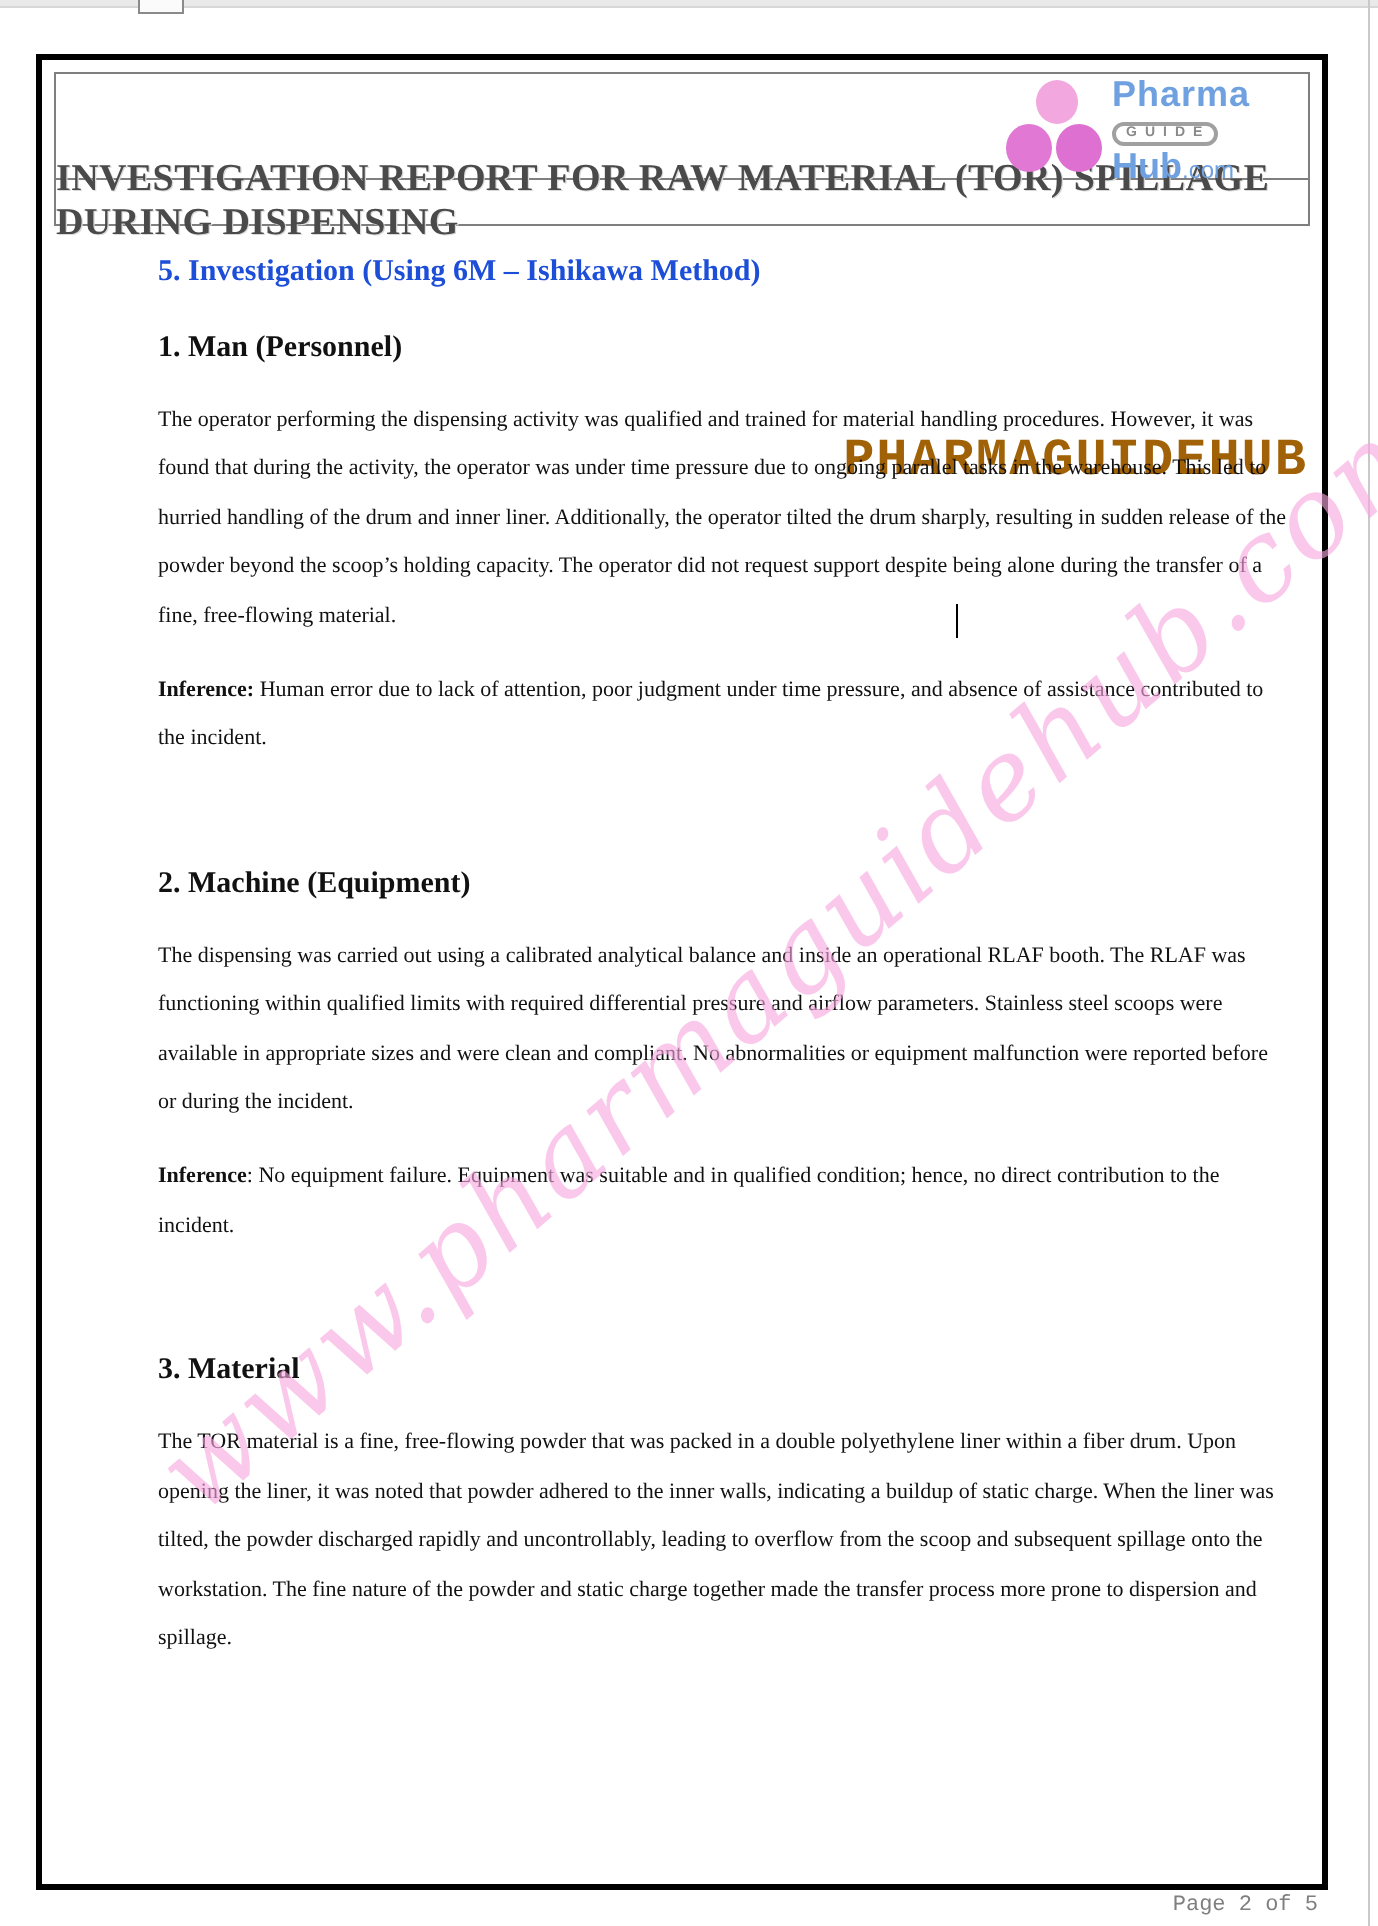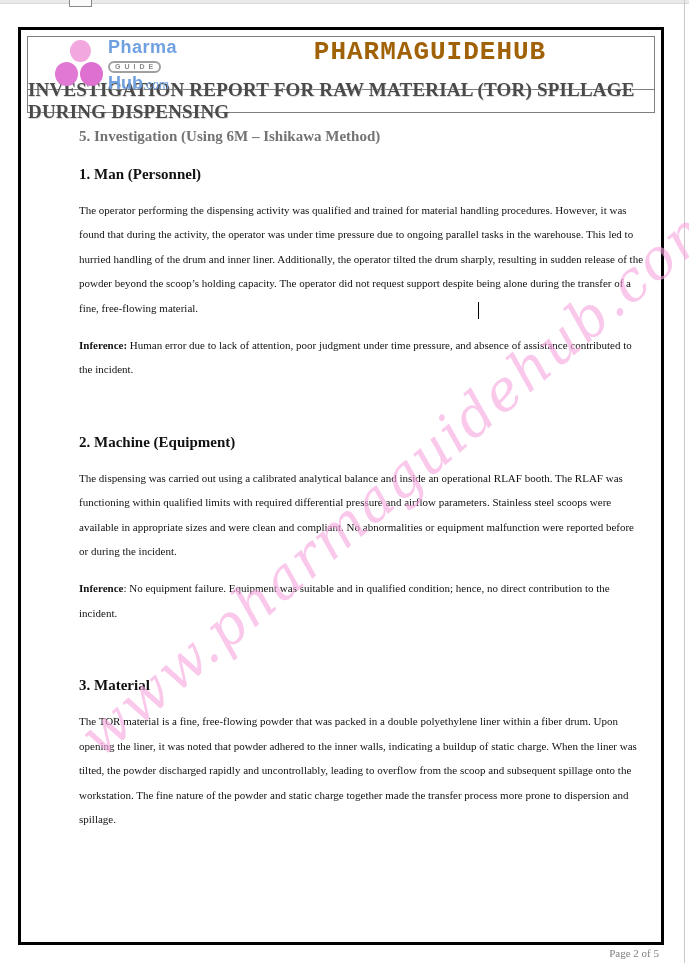--- a/index.html
+++ b/index.html
@@ -15,21 +15,21 @@
   .ruler-marker { position:absolute; left:69px; top:0; width:23px; height:7px; background:#fbfbfb; border:1px solid #8a8a8a; border-top:none; }
   .window-edge { position:absolute; top:0; right:4px; width:1px; height:963px; background:#c9c9c9; }
 
   
   .page {
     position:absolute; left:18px; top:27px; width:646px; height:918px;
     border:3px solid #000; background:#fff; padding:6px 6px 0 6px;
   }
 
   .header-box {
-    border:1px solid #7f7f7f; height:54px; display:flex; align-items:flex-start;
+    border:1px solid #7f7f7f; height:54px; display:flex; align-items:flex-end;flex-direction:column;
   }
   .logo { position:relative; width:178px; height:52px; flex:0 0 178px; }
   .logo .c1 { position:absolute; left:42px; top:3px;  width:21px; height:22px; border-radius:50%; background:#f2a8de; }
   .logo .c2 { position:absolute; left:27px; top:25px; width:23px; height:24px; border-radius:50%; background:#e078d4; }
   .logo .c3 { position:absolute; left:52px; top:25px; width:23px; height:24px; border-radius:50%; background:#dd70d0; }
   .logo .txt { position:absolute; left:80px; top:1px; font-family:"Liberation Sans", sans-serif; color:#6fa0e0; line-height:1; }
   .logo .l1 { font-size:18px; font-weight:bold; letter-spacing:0.5px; }
   .logo .badge {
     display:inline-block; margin:2px 0 1px 0; border:2px solid #a0a0a0; border-radius:7px;
     font-size:7px; font-weight:bold; color:#8a8a8a; letter-spacing:4px; padding:0 2px 0 5px; line-height:8px;
@@ -44,40 +44,40 @@
   .subtitle-bar {
     border:1px solid #7f7f7f; border-top:none; height:23px;
     display:flex; align-items:center; justify-content:center;
   }
   .subtitle {
     font-weight:bold; font-size:19px; color:#4a4a4a; letter-spacing:0.2px;
     text-shadow:0.6px 0.6px 0 #d9d9d9;
   }
 
   .body-content { padding:15px 24px 0 52px; color:#111; }
-  .top-heading { font-size:15px; font-weight:bold; color:#737373; margin:0 0 0 0; }
+  .top-heading { font-size:15px; font-weight:bold; color:#1d4ed8; margin:0 0 0 0; }
   .sub-heading { font-size:15px; font-weight:bold; color:#111; margin:52px 0 15px 0; }
   .sub-heading:first-child { margin-top:21px; }
   .para { font-size:11px; line-height:24.4px; margin:0 0 13px 0; width:566px; }
   .para b { font-weight:bold;margin-top:25px; }
 
   
   .watermark {
     position:absolute; left:88px; top:712px;
     transform:rotate(-40.5deg); transform-origin:0 50%;
     font-family:"DejaVu Serif", serif; font-style:italic;
     font-size:56px; letter-spacing:2px; white-space:nowrap;
     color:rgba(247,167,223,0.62); pointer-events:none; z-index:5;
   }
 
   .text-cursor { position:absolute; left:478px; top:302px; width:1px; height:17px; background:#000; z-index:4; }
 
   .page-footer {
     position:absolute; right:30px; top:947px;
-    font-family:Liberation Serif, serif; font-size:11px; color:#7f7f7f;
+    font-family:Liberation Mono, monospace; font-size:11px; color:#7f7f7f;
   }
 </style>
 </head>
 <body>
 
 <div class="ruler-strip"></div>
 <div class="ruler-marker"></div>
 <div class="window-edge"></div>
 
 <div class="page">

